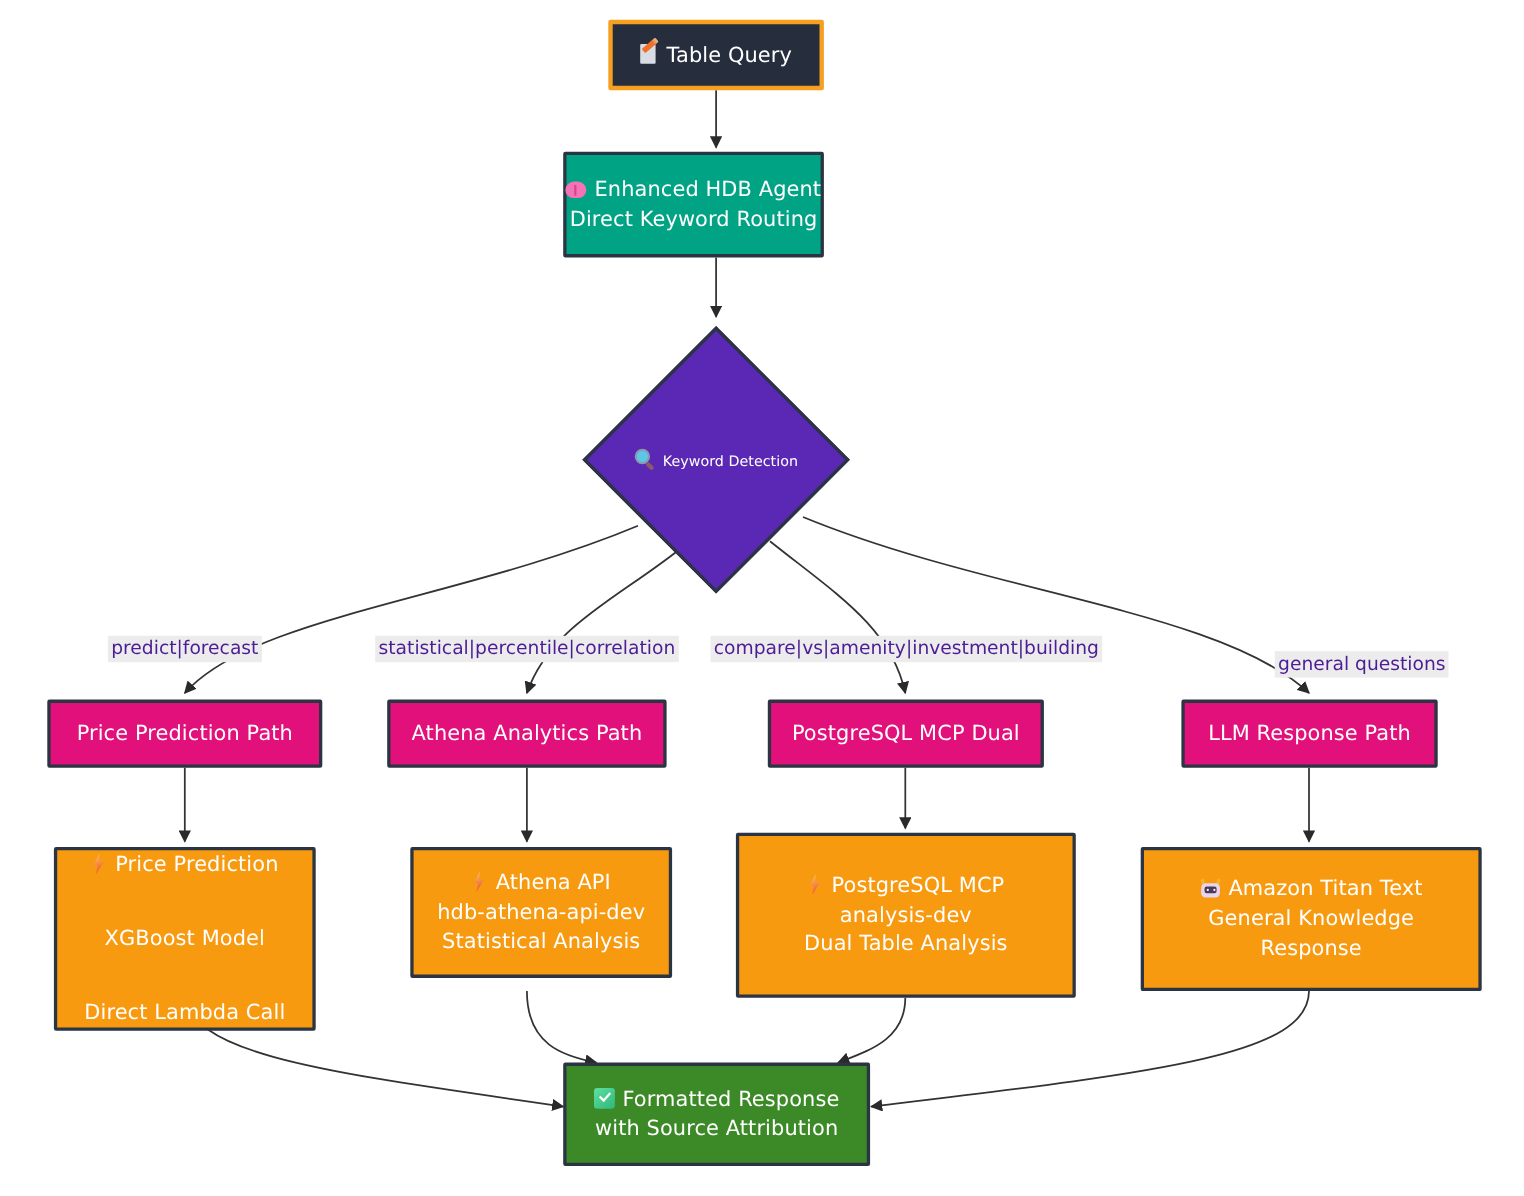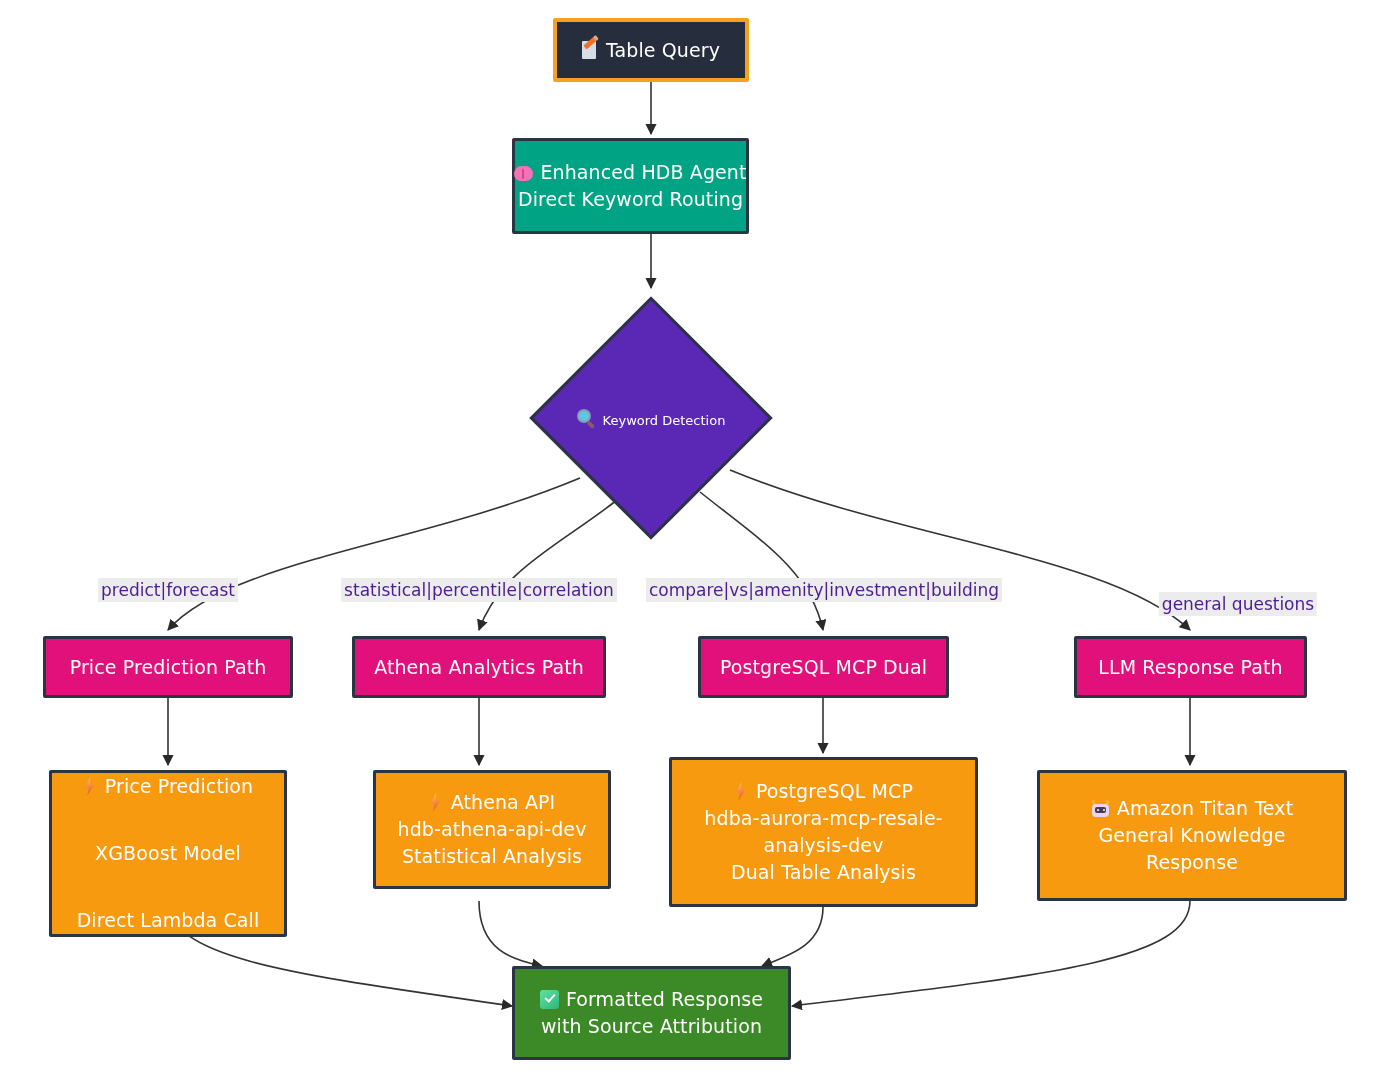--- a/index.html
+++ b/index.html
@@ -297,21 +297,20 @@
   </div>
 
   <div class="node n-impl" style="left:373px; top:770px; width:238px; height:119px;">
     <span class="ln"><span class="ico ico-bolt"><span class="bz"></span></span><span>Athena API</span></span>
     <span class="ln">hdb-athena-api-dev</span>
     <span class="ln">Statistical Analysis</span>
   </div>
 
   <div class="node n-impl" style="left:669px; top:757px; width:309px; height:150px;">
     <span class="ln"><span class="ico ico-bolt"><span class="bz"></span></span><span>PostgreSQL MCP</span></span>
-    <span class="ln">hdba-aurora-mcp-resale-</span>
     <span class="ln">analysis-dev</span>
     <span class="ln">Dual Table Analysis</span>
   </div>
 
   <div class="node n-impl" style="left:1037px; top:770px; width:310px; height:131px;">
     <span class="ln"><span class="ico ico-robot"><span class="antL"></span><span class="antR"></span><span class="head"></span><span class="face"></span><span class="eL"></span><span class="eR"></span></span><span>Amazon Titan Text</span></span>
     <span class="ln">General Knowledge</span>
     <span class="ln">Response</span>
   </div>
 

